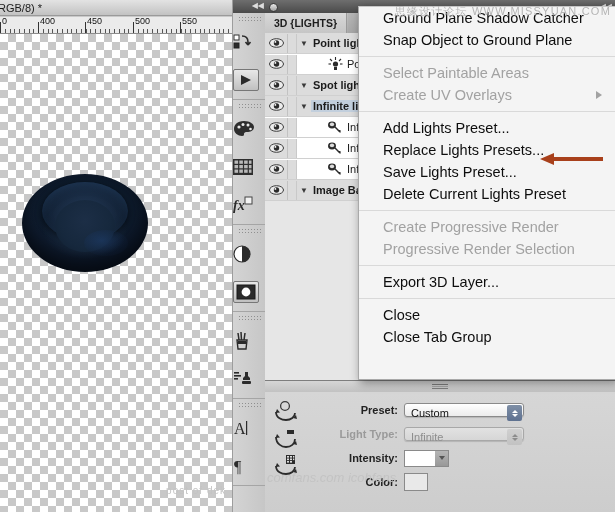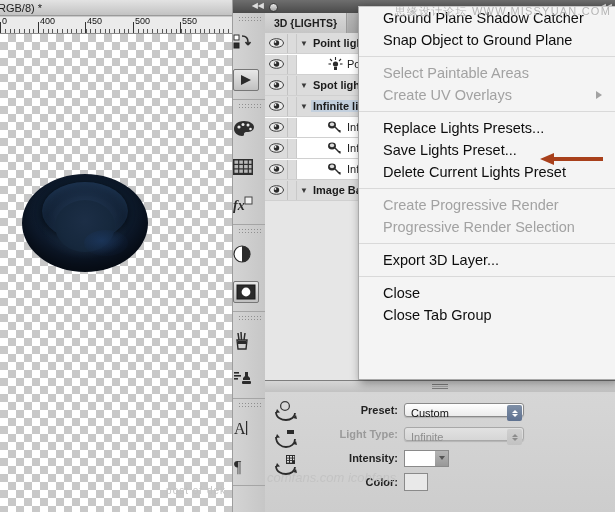--- a/index.html
+++ b/index.html
@@ -666,20 +666,21 @@
     </div>
   </div>
 
   <div id="ctxmenu">
       <div class="mi"><span>Ground Plane Shadow Catcher</span></div>
       <div class="mi"><span>Snap Object to Ground Plane</span></div>
       <div class="msep"></div>
       <div class="mi dim"><span>Select Paintable Areas</span></div>
       <div class="mi dim"><span>Create UV Overlays</span><span class="submark"></span></div>
       <div class="msep"></div>
+      <div class="mi"><span>Add Lights Preset...</span></div>
       <div class="mi"><span>Replace Lights Presets...</span></div>
       <div class="mi"><span>Save Lights Preset...</span></div>
       <div class="mi"><span>Delete Current Lights Preset</span></div>
       <div class="msep"></div>
       <div class="mi dim"><span>Create Progressive Render</span></div>
       <div class="mi dim"><span>Progressive Render Selection</span></div>
       <div class="msep"></div>
       <div class="mi"><span>Export 3D Layer...</span></div>
       <div class="msep"></div>
       <div class="mi"><span>Close</span></div>

